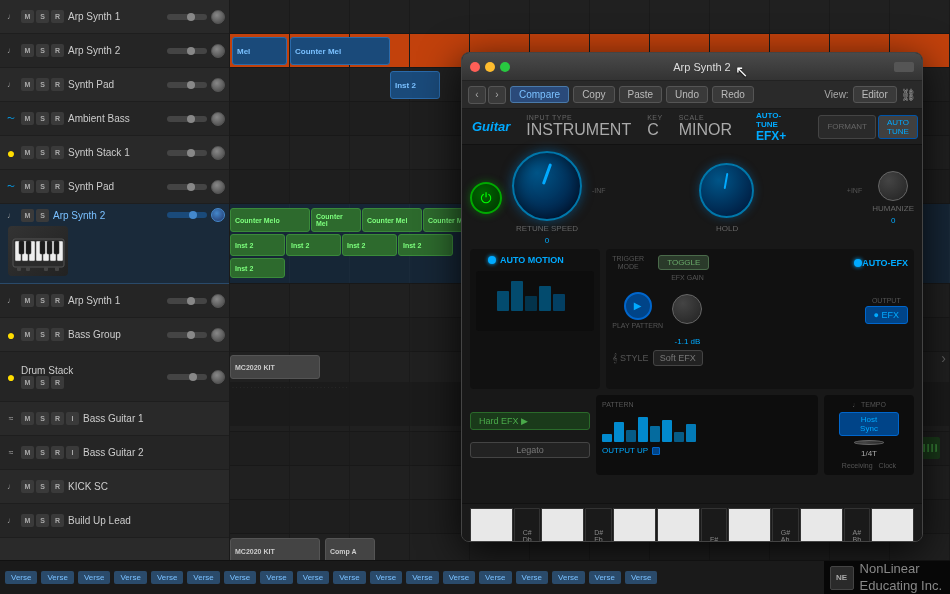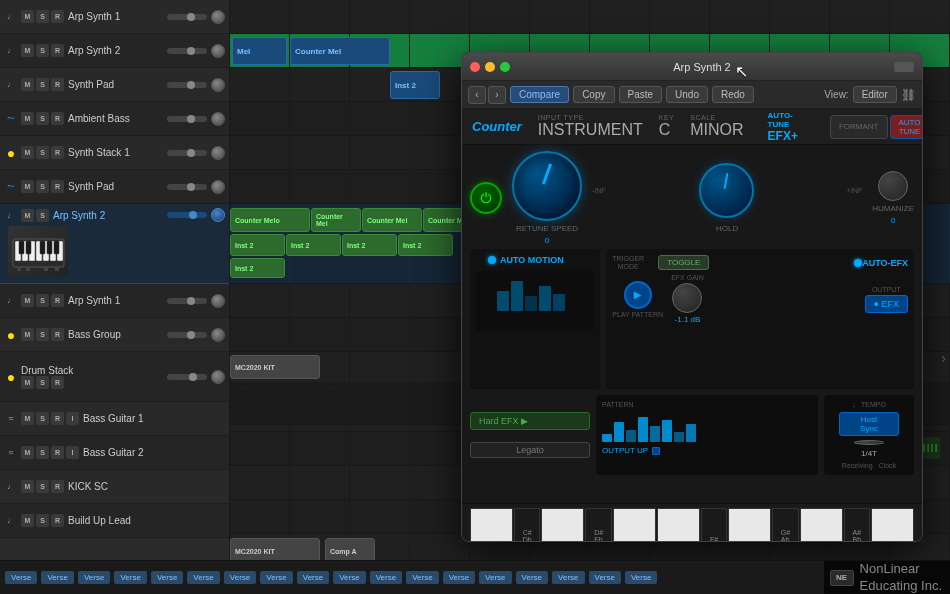--- a/index.html
+++ b/index.html
@@ -340,21 +340,21 @@
     .mode-tab {
       padding: 2px 8px;
       background: #2a2a2a;
       border: 1px solid #444;
       border-radius: 3px;
       font-size: 8px;
       color: #666;
       cursor: pointer;
     }
     .mode-tab.active {
-      background: #7f1d1d;
+      background: #404040;
       border-color: #0055aa;
       color: #00aaff;
     }
 
     
     .plugin-body {
       background: #181818;
       padding: 8px;
       height: calc(100% - 130px);
       display: flex;
@@ -797,21 +797,21 @@
     <span class="track-name">Build Up Lead</span>
   </div>
 </div>
 
 <div class="arrangement">
 
   <div class="arr-track" style="background:#202020;">
     <div class="arr-track-bg"></div>
   </div>
 
-  <div class="arr-track" style="background:#15803d; position:relative;">
+  <div class="arr-track" style="background:#c2410c; position:relative;">
     <div class="arr-track-bg"></div>
     <div class="clip clip-blue" style="left:2px; width:55px;">Mel</div>
     <div class="clip clip-blue" style="left:60px; width:100px;">Counter Mel</div>
   </div>
 
   <div class="arr-track" style="background:#202020; position:relative;">
     <div class="arr-track-bg"></div>
     <div class="clip clip-blue" style="left:160px; width:50px;">Inst 2</div>
   </div>
 
@@ -914,21 +914,21 @@
     <button class="toolbar-btn">Undo</button>
     <button class="toolbar-btn">Redo</button>
     <div class="toolbar-right">
       <span>View:</span>
       <button class="toolbar-btn">Editor</button>
       <div style="cursor:pointer; color:#aaa; font-size:12px;">⛓</div>
     </div>
   </div>
 
   <div class="plugin-header">
-    <span class="antares-logo">Counter</span>
+    <span class="antares-logo">Guitar</span>
 
     <div class="plugin-param">
       <span class="param-label">INPUT TYPE</span>
       <span class="param-value" style="cursor:pointer;">INSTRUMENT</span>
     </div>
 
     <div class="plugin-param">
       <span class="param-label">KEY</span>
       <span class="param-value" style="cursor:pointer;">C</span>
     </div>
@@ -1015,34 +1015,40 @@
             <span class="active-text">AUTO-EFX</span>
           </div>
         </div>
 
         <div style="display:flex; align-items:center; gap:8px;">
           <div style="display:flex; flex-direction:column; align-items:center; gap:2px;">
             <div class="play-btn">▶</div>
             <span style="font-size:7px; color:#555;">PLAY PATTERN</span>
           </div>
 
-          <div style="display:flex; flex-direction:column; align-items:center; gap:2px;justify-content:space-between;">
+          <div style="display:flex; flex-direction:column; align-items:center; gap:13px;justify-content:space-between;">
             <span style="font-size:7px; color:#555; text-transform:uppercase;">EFX GAIN</span>
             <div style="display:flex; gap:2px;">
               <div class="knob-small"></div>
             </div>
             <span style="font-size:8px; color:#00aaff;">-1.1 dB</span>
           </div>
 
           <div style="margin-left:auto; display:flex; flex-direction:column; align-items:center; gap:2px;">
             <span style="font-size:7px; color:#555; text-transform:uppercase;">OUTPUT</span>
             <button class="efx-btn">● EFX</button>
           </div>
         </div>
 
+        <div style="display:flex; gap:4px; align-items:center;">
+          <div style="font-size:9px; color:#555;">𝄞 STYLE</div>
+          <div style="display:flex; gap:3px;">
+            <span style="padding:2px 6px; background:#222; border:1px solid #444; border-radius:3px; font-size:9px; color:#777; cursor:pointer;">Soft EFX</span>
+          </div>
+        </div>
       </div>
     </div>
 
     <div style="display:flex; gap:6px; height:80px;">
 
       <div style="width:120px; display:flex; flex-direction:column; gap:12px; justify-content:center;">
         <button style="padding:3px 8px; background:#1a3a1a; border:1px solid #2a6a2a; border-radius:3px; font-size:9px; color:#4aaa4a; cursor:pointer; text-align:left;">Hard EFX ▶</button>
         <button class="legato-btn">Legato</button>
       </div>
 
@@ -1124,18 +1130,18 @@
     <div class="verse-tag">Verse</div>
     <div class="verse-tag">Verse</div>
     <div class="verse-tag">Verse</div>
     <div class="verse-tag">Verse</div>
     <div class="verse-tag">Verse</div>
     <div class="verse-tag">Verse</div>
     <div class="verse-tag">Verse</div>
   </div>
 
   <div style="margin-left:auto; display:flex; align-items:center; gap:6px; padding-right:8px; background:rgba(0,0,0,0.7); height:100%; padding-left:6px;">
-    <div style="width:24px; height:16px; background:#2a2a2a; border:1px solid #444; display:flex; align-items:center; justify-content:center; font-size:8px; color:#aaa; font-weight:bold; border-radius:2px;">NE</div>
+    <div style="width:24px; height:24px; background:#2a2a2a; border:1px solid #444; display:flex; align-items:center; justify-content:center; font-size:8px; color:#aaa; font-weight:bold; border-radius:2px;">NE</div>
     <div style="font-size:13px; color:#888; line-height:1.3;">NonLinear<br>Educating Inc.</div>
   </div>
 </div>
 
 <div class="cursor-arrow" style="color:#fff; text-shadow:0 1px 2px rgba(0,0,0,0.8);">↖</div>
 
 </body></html>

